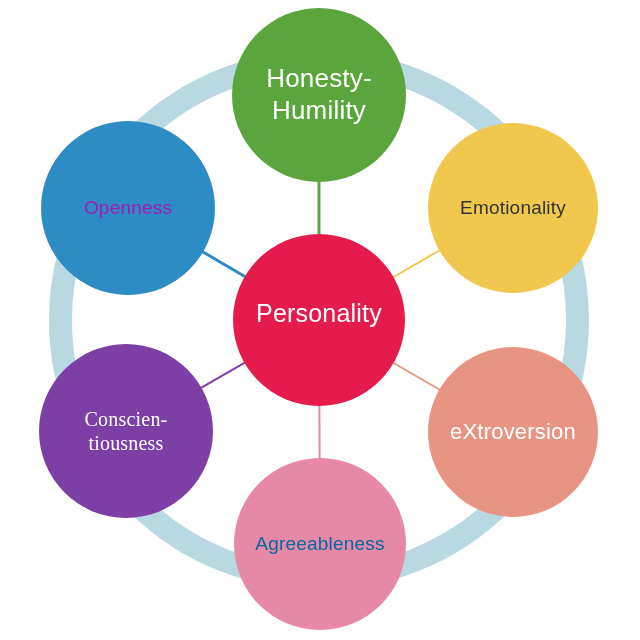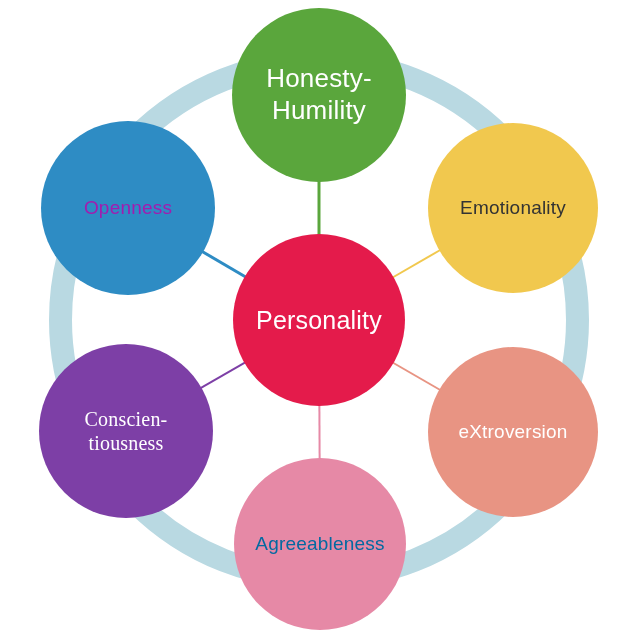--- a/index.html
+++ b/index.html
@@ -74,24 +74,24 @@
         <circle cx="513" cy="432" r="85" fill="#E89483"></circle>
         <circle cx="320" cy="544" r="86" fill="#E689A6"></circle>
         <circle cx="126" cy="431" r="87" fill="#7D3FA6"></circle>
         <circle cx="128" cy="208" r="87" fill="#2E8CC4"></circle>
       </g>
 
     <circle id="center-circle" cx="319" cy="320" r="86" fill="#E41B4B"></circle>
   </svg>
 
   <div id="labels-layer">
-    <div class="node-label center-label" style="left: 233px; top: 234px; width: 172px; height: 172px; font-size: 25px; color: rgb(255, 255, 255);">Personality</div>
+    <div class="node-label center-label" style="left: 233px; top: 227px; width: 172px; height: 172px; font-size: 25px; color: rgb(255, 255, 255);">Personality</div>
   <div class="node-label satellite-label" style="left: 232px; top: 8px; width: 174px; height: 174px; font-size: 26px; color: rgb(255, 255, 255);">Honesty-
 Humility</div>
       <div class="node-label satellite-label dark-text" style="left: 428px; top: 123px; width: 170px; height: 170px; font-size: 19px; color: rgb(51, 51, 51);">Emotionality</div>
-      <div class="node-label satellite-label" style="left: 428px; top: 347px; width: 170px; height: 170px; font-size: 19px; color: rgb(255, 255, 255);">eXtroversion</div>
+      <div class="node-label satellite-label" style="left: 428px; top: 347px; width: 170px; height: 170px; font-size: 22px; color: rgb(255, 255, 255);">eXtroversion</div>
       <div class="node-label satellite-label" style="left: 234px; top: 458px; width: 172px; height: 172px; font-size: 19px; color: #0369a1;">Agreeableness</div>
       <div class="node-label satellite-label" style="left: 39px; top: 344px; width: 174px; height: 174px; font-size: 20px; color: rgb(255, 255, 255); font-family: Liberation Serif, serif;">Conscien-
 tiousness</div>
       <div class="node-label satellite-label" style="left: 41px; top: 121px; width: 174px; height: 174px; font-size: 19px; color: #a21caf;">Openness</div>
     </div>
 
 </div>
 
 </body></html>

